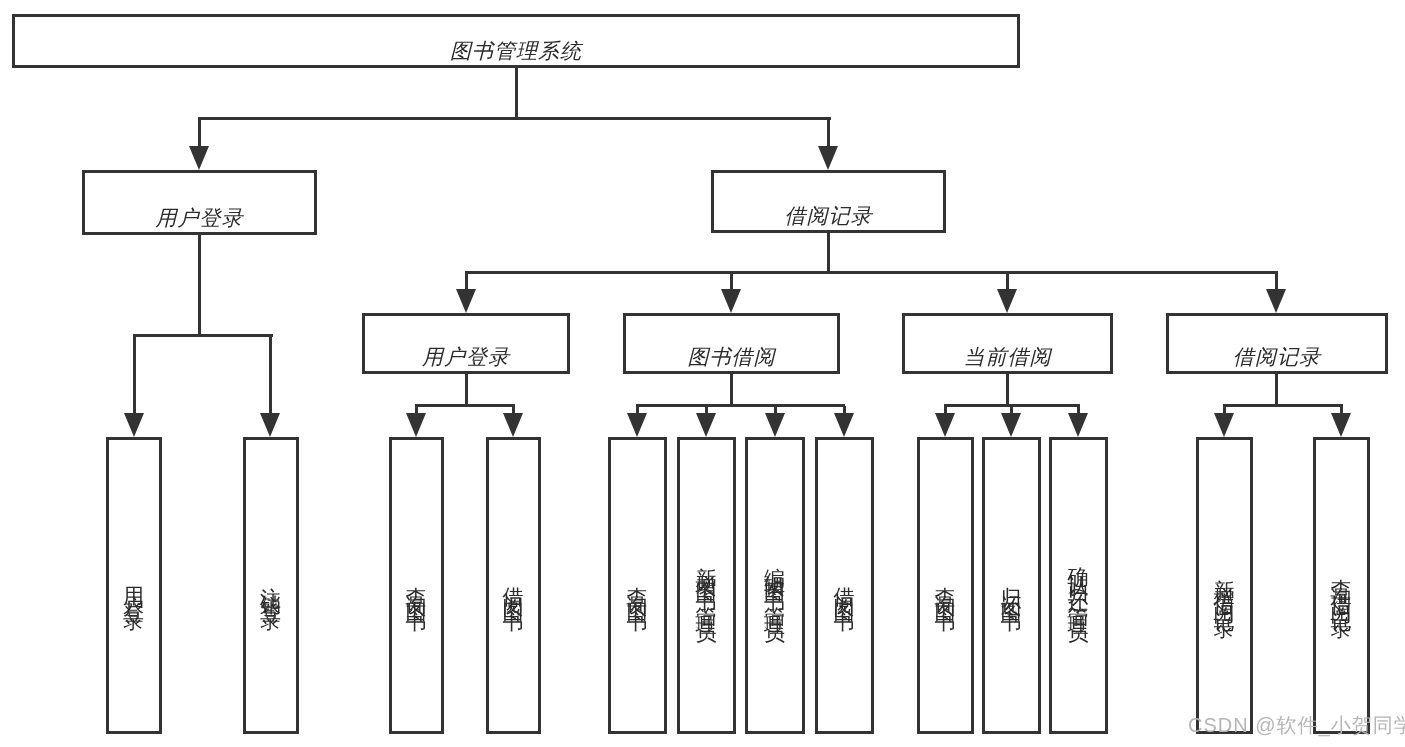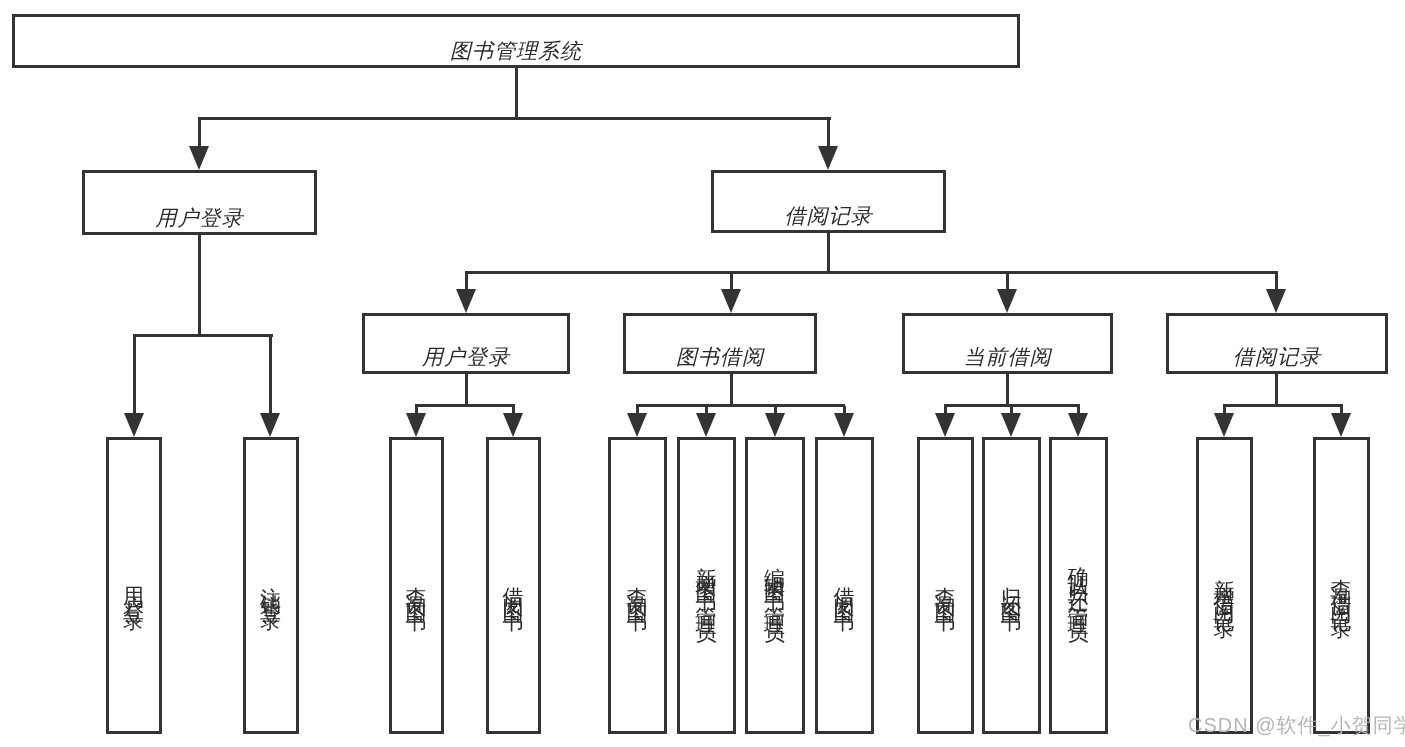--- a/index.html
+++ b/index.html
@@ -99,21 +99,21 @@
   <div class="vln" style="left:730px;top:273px;height:16px;"></div>
   <div class="arw" style="left:721px;top:289px;"></div>
   <div class="vln" style="left:1006px;top:273px;height:16px;"></div>
   <div class="arw" style="left:997px;top:289px;"></div>
   <div class="vln" style="left:1275px;top:273px;height:16px;"></div>
   <div class="arw" style="left:1266px;top:289px;"></div>
 
   <div class="box" style="left:362px;top:313px;width:208px;height:61px;">
     <span>用户登录</span>
   </div>
-  <div class="box" style="left:623px;top:313px;width:194px;height:61px;">
+  <div class="box" style="left:623px;top:313px;width:217px;height:61px;">
     <span>图书借阅</span>
   </div>
   <div class="box" style="left:902px;top:313px;width:211px;height:61px;">
     <span>当前借阅</span>
   </div>
   <div class="box" style="left:1166px;top:313px;width:222px;height:61px;">
     <span>借阅记录</span>
   </div>
 
   <div class="vln" style="left:465px;top:374px;height:33px;"></div>

